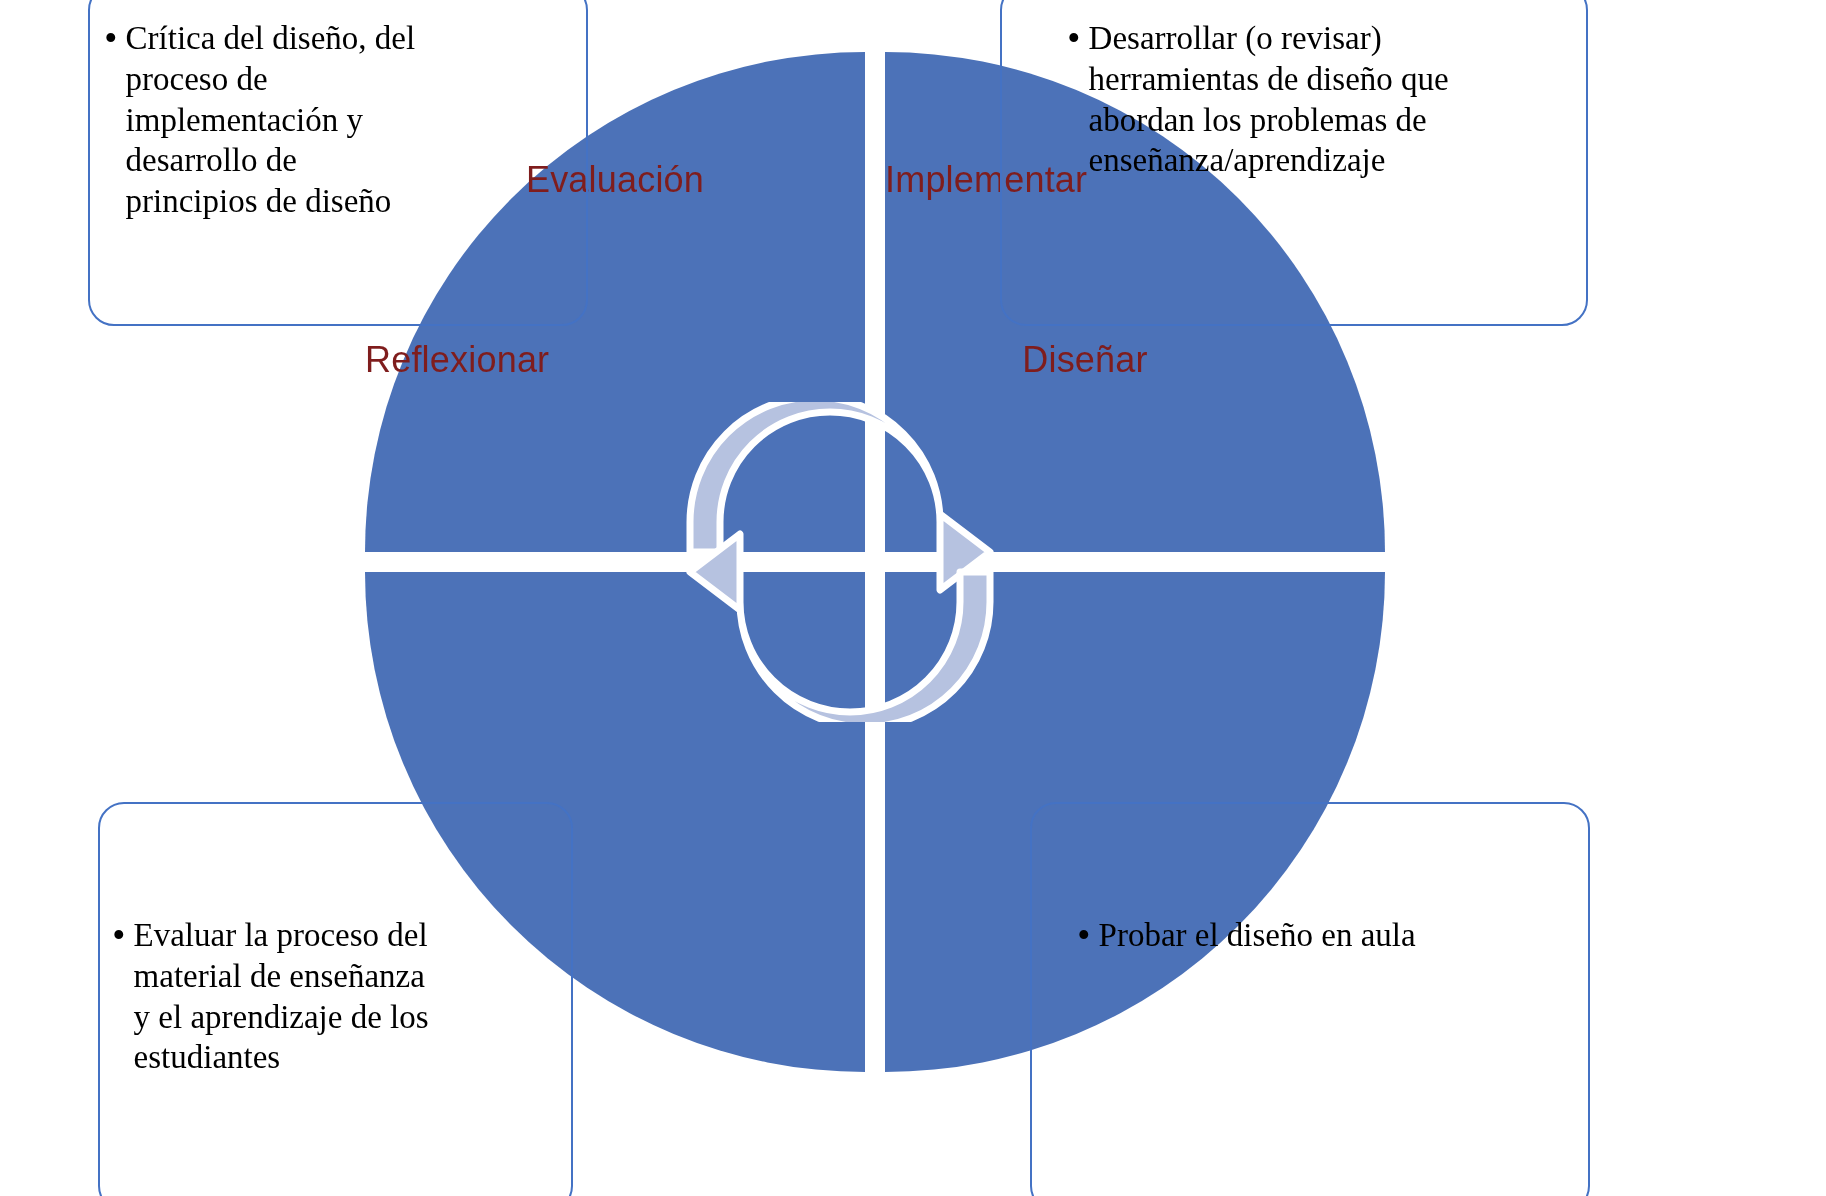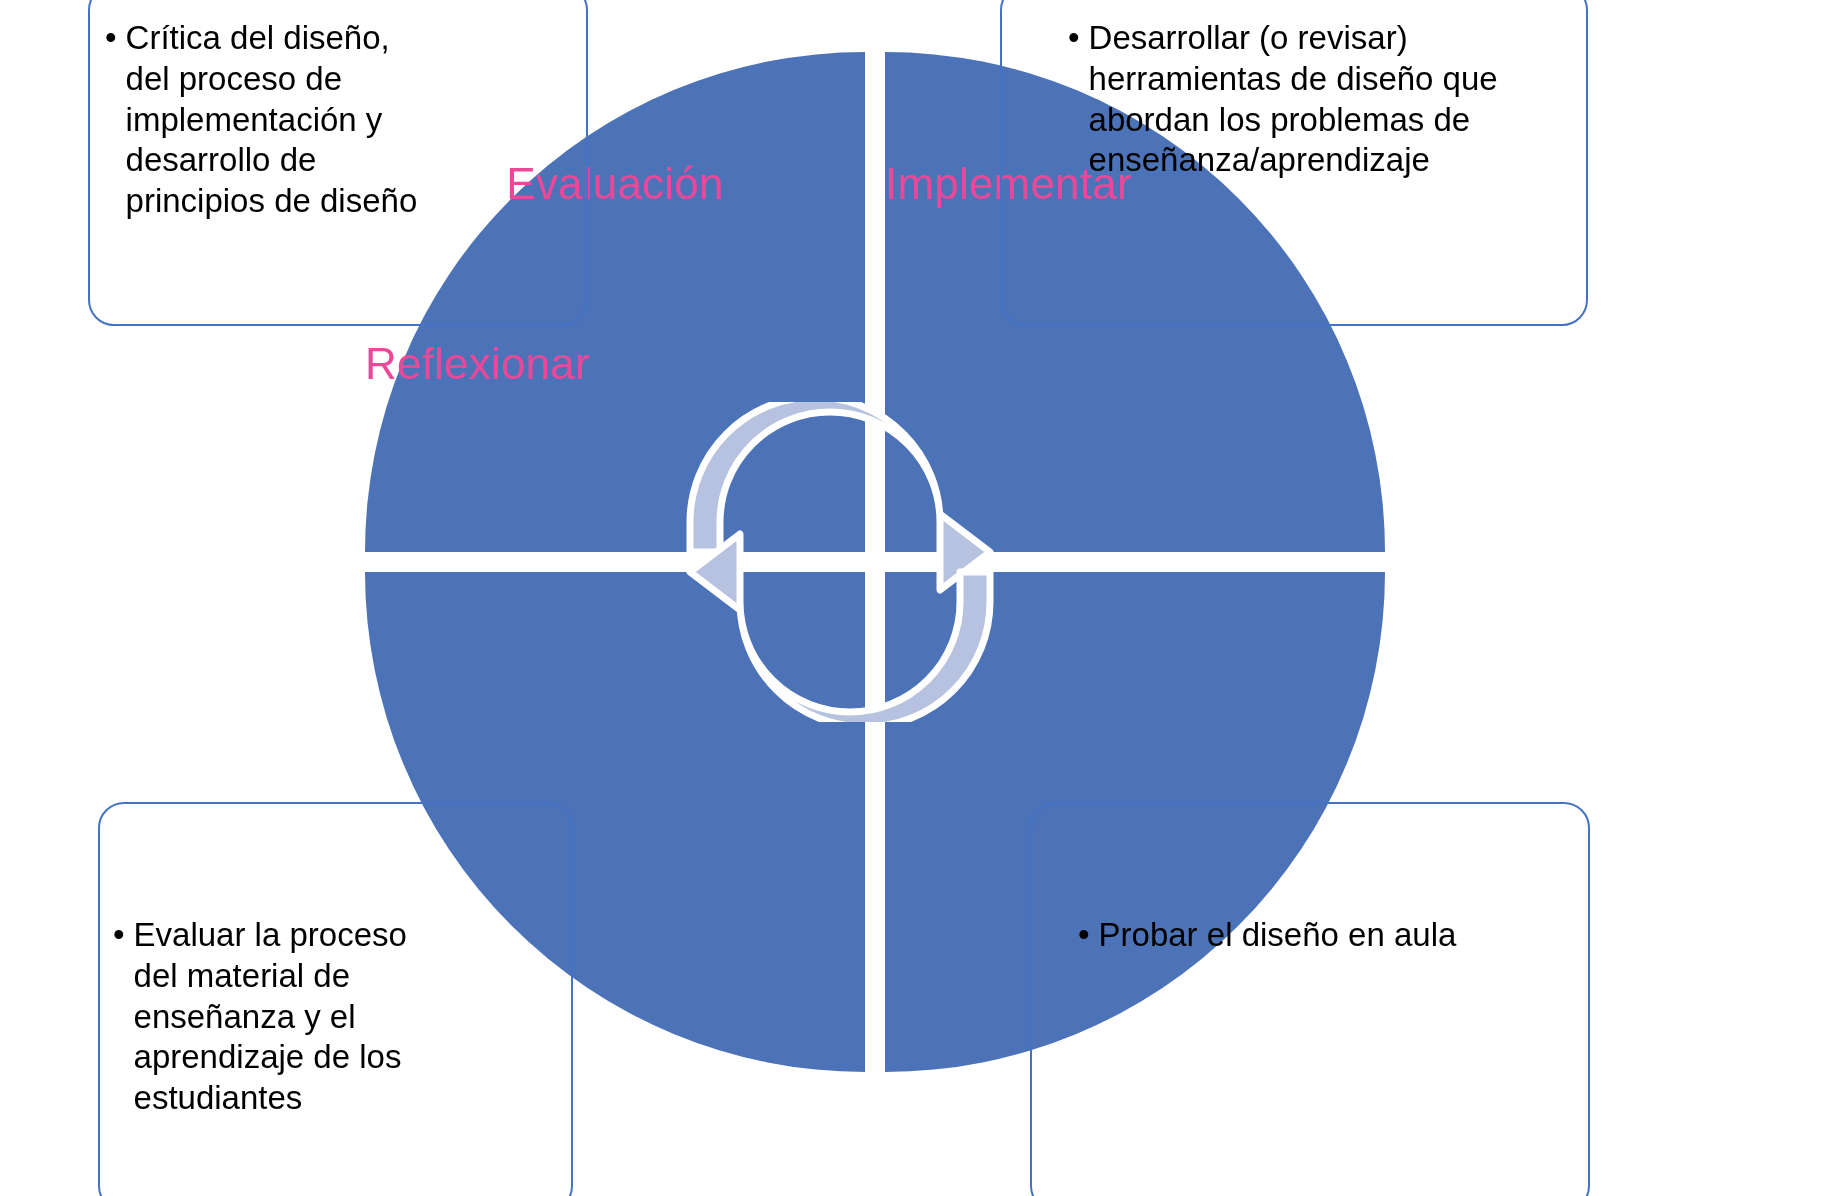--- a/index.html
+++ b/index.html
@@ -34,22 +34,22 @@
     background: #4c72b8;
     overflow: hidden;
   }
   .q-tl { left: 0px;   top: 0px;   border-top-left-radius: 500px; }
   .q-tr { left: 520px; top: 0px;   border-top-right-radius: 500px; }
   .q-bl { left: 0px;   top: 520px; border-bottom-left-radius: 500px; }
   .q-br { left: 520px; top: 520px; border-bottom-right-radius: 500px; }
 
   .q-label {
     position: absolute;
-    color: #ec4899;
-    font-size: 44px;
+    color: #7f1d1d;
+    font-size: 36px;
     font-weight: 400;
     line-height: 1;
     white-space: nowrap;
     letter-spacing: 0.2px;
   }
   .q-label.tl { left: 0;   top: 290px; width: 500px; }
   .q-label.tr { left: 520px; top: 290px; width: 400px; text-align: center; }
   .q-label.bl { left: 0;   top: 110px; width: 500px; text-align: center; }
   .q-label.br { left: 520px; top: 110px; width: 420px; text-align: left; }
 
@@ -81,21 +81,21 @@
   .bullet-row {
     display: flex;
     align-items: flex-start;
   }
   .bullet-dot {
     flex: 0 0 auto;
     margin-right: 9px;
     font-size: 33px;
     line-height: 1.235;
   }
-  .bullet-body { flex: 1 1 auto; }
+  .bullet-body { flex: 1 1 auto; font-family: Liberation Serif, serif; }
 
   
   #box-tl { left: 88px;  top: -16px;  width: 500px; height: 342px; }
   #text-tl { left: 105px; top: 18px; width: 330px; }
 
   
   #box-tr { left: 1000px; top: -16px; width: 588px; height: 342px; }
   #text-tr { left: 1068px; top: 18px; width: 430px; }
 
   
@@ -112,20 +112,21 @@
 <div id="stage">
 
   <div id="circle-wrap">
 
     <div class="quadrant q-tl"></div>
     <div class="quadrant q-tr"></div>
     <div class="quadrant q-bl"></div>
     <div class="quadrant q-br"></div>
 
     <div class="q-label tl">Reflexionar</div>
+    <div class="q-label tr">Diseñar</div>
     <div class="q-label bl">Evaluación</div>
     <div class="q-label br">Implementar</div>
 
     <svg id="cycle-arrows" viewBox="0 0 430 320">
 
       <g>
         <path d="M 30 150
                  L 30 120
                  A 125 125 0 0 1 280 120
                  L 280 112

